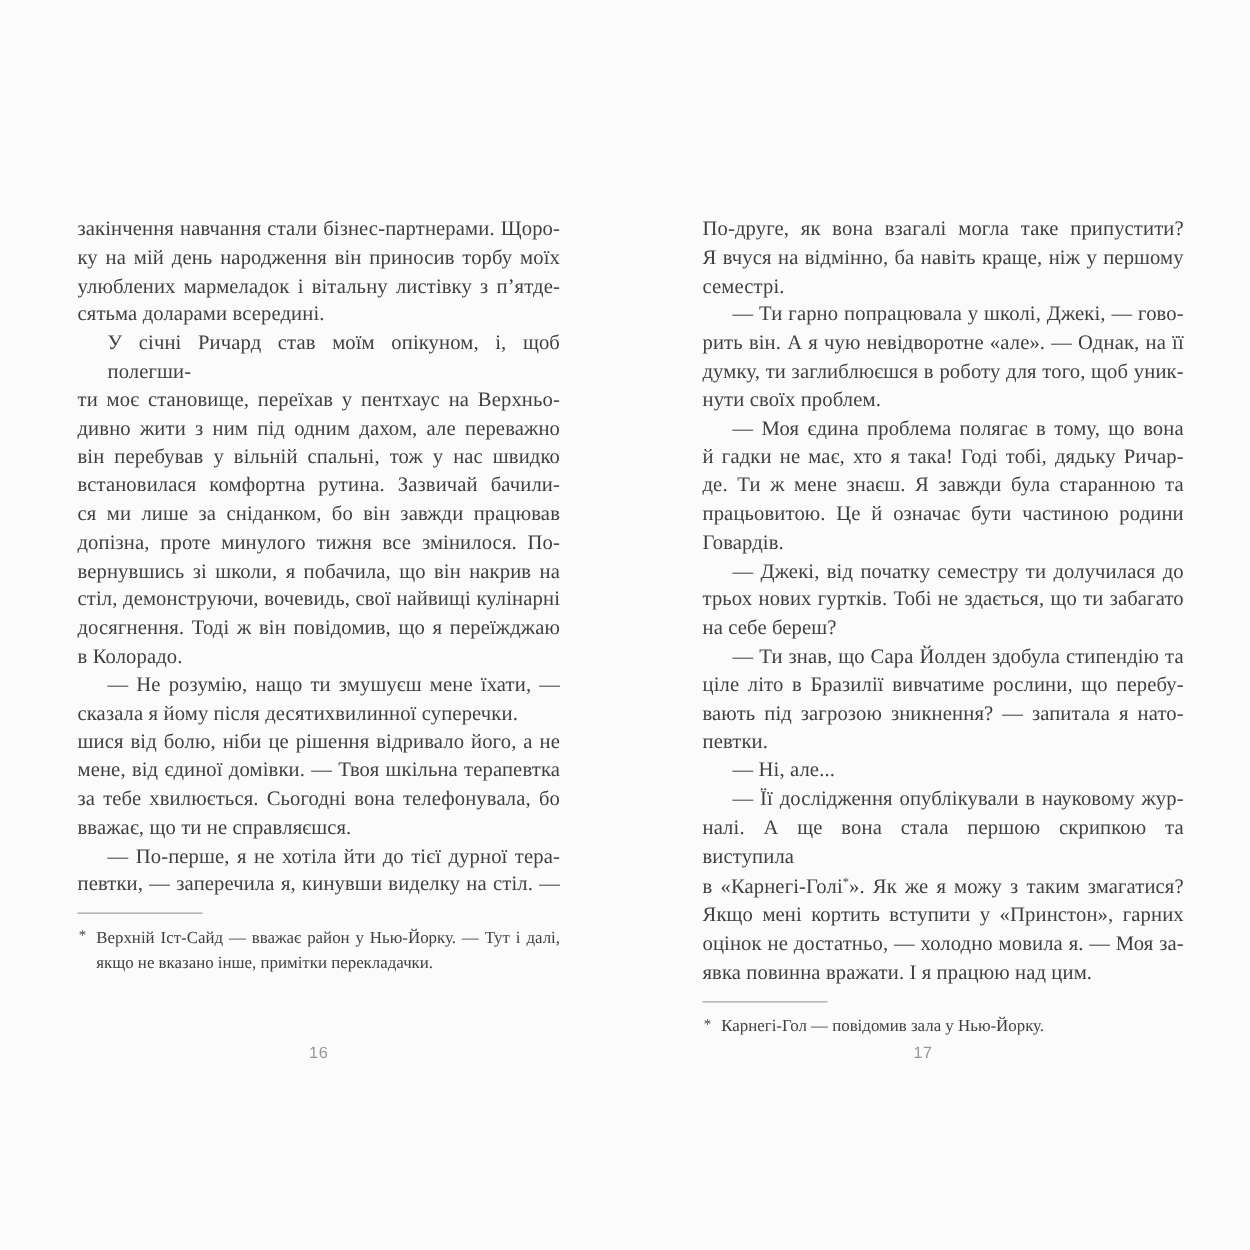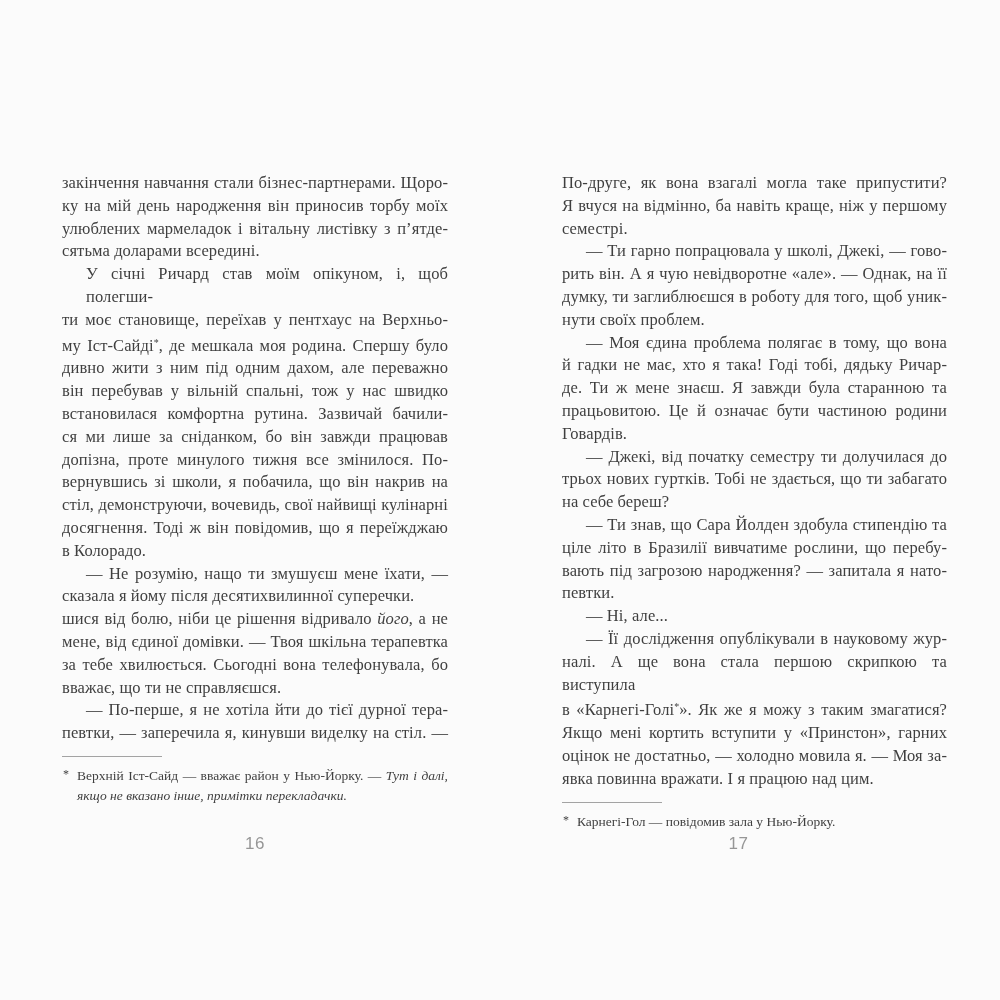--- a/index.html
+++ b/index.html
@@ -18,60 +18,59 @@
   .line{
     font-size:16.5px;
     line-height:22.8px;
     text-align:justify;
     text-align-last:justify;
     letter-spacing:0.1px;
   }
   .line.end{text-align-last:left}
   .line.indent{padding-left:24px}
 
-  .seg-italic{font-style:italic}
+  .seg-italic{}
   .seg-sup{font-size:10px;vertical-align:5px;letter-spacing:0}
 
   .footnote{margin-top:11px}
   .fn-rule{width:100px;height:0;border-top:1px solid #a3a3a3;margin:0 0 9px 0}
   .fn-line{
     position:relative;
     padding-left:15px;
     font-size:13.5px;
     line-height:20px;
     text-align:justify;
     text-align-last:left;
   }
   .fn-line.j{text-align-last:justify}
   .seg-marker{position:absolute;left:1px;top:-2px;font-size:12px}
 
   .page-num{
     position:absolute;
     top:834px;
     font-family:"Liberation Sans","DejaVu Sans",sans-serif;
-    font-size:17px;
+    font-size:13px;
     color:#969696;
     text-align:center;
     letter-spacing:0.5px;
   }
   #left-num{left:62px;width:386px}
   #right-num{left:546px;width:385px}
 </style>
 </head>
 <body>
 
 <div class="column" id="left-col">
   <div>
       <div class="line"><span>закінчення навчання стали бізнес-партнерами. Щоро-</span></div>
       <div class="line"><span>ку на мій день народження він приносив торбу моїх</span></div>
       <div class="line"><span>улюблених мармеладок і вітальну листівку з п’ятде-</span></div>
       <div class="line end"><span>сятьма доларами всередині.</span></div>
       <div class="line indent"><span>У січні Ричард став моїм опікуном, і, щоб полегши-</span></div>
       <div class="line"><span>ти моє становище, переїхав у пентхаус на Верхньо-</span></div>
-      <div class="line"><span>му Іст-Сайді</span><span class="seg-sup">*</span><span>, де мешкала моя родина. Спершу було</span></div>
       <div class="line"><span>дивно жити з ним під одним дахом, але переважно</span></div>
       <div class="line"><span>він перебував у вільній спальні, тож у нас швидко</span></div>
       <div class="line"><span>встановилася комфортна рутина. Зазвичай бачили-</span></div>
       <div class="line"><span>ся ми лише за сніданком, бо він завжди працював</span></div>
       <div class="line"><span>допізна, проте минулого тижня все змінилося. По-</span></div>
       <div class="line"><span>вернувшись зі школи, я побачила, що він накрив на</span></div>
       <div class="line"><span>стіл, демонструючи, вочевидь, свої найвищі кулінарні</span></div>
       <div class="line"><span>досягнення. Тоді ж він повідомив, що я переїжджаю</span></div>
       <div class="line end"><span>в Колорадо.</span></div>
       <div class="line indent"><span>— Не розумію, нащо ти змушуєш мене їхати, —</span></div>
@@ -104,21 +103,21 @@
       <div class="line indent"><span>— Моя єдина проблема полягає в тому, що вона</span></div>
       <div class="line"><span>й гадки не має, хто я така! Годі тобі, дядьку Ричар-</span></div>
       <div class="line"><span>де. Ти ж мене знаєш. Я завжди була старанною та</span></div>
       <div class="line"><span>працьовитою. Це й означає бути частиною родини</span></div>
       <div class="line end"><span>Говардів.</span></div>
       <div class="line indent"><span>— Джекі, від початку семестру ти долучилася до</span></div>
       <div class="line"><span>трьох нових гуртків. Тобі не здається, що ти забагато</span></div>
       <div class="line end"><span>на себе береш?</span></div>
       <div class="line indent"><span>— Ти знав, що Сара Йолден здобула стипендію та</span></div>
       <div class="line"><span>ціле літо в Бразилії вивчатиме рослини, що перебу-</span></div>
-      <div class="line"><span>вають під загрозою народження? — запитала я нато-</span></div>
+      <div class="line"><span>вають під загрозою зникнення? — запитала я нато-</span></div>
       <div class="line end"><span>певтки.</span></div>
       <div class="line end indent"><span>— Ні, але...</span></div>
       <div class="line indent"><span>— Її дослідження опублікували в науковому жур-</span></div>
       <div class="line"><span>налі. А ще вона стала першою скрипкою та виступила</span></div>
       <div class="line"><span>в «Карнегі-Голі</span><span class="seg-sup">*</span><span>». Як же я можу з таким змагатися?</span></div>
       <div class="line"><span>Якщо мені кортить вступити у «Принстон», гарних</span></div>
       <div class="line"><span>оцінок не достатньо, — холодно мовила я. — Моя за-</span></div>
       <div class="line end"><span>явка повинна вражати. І я працюю над цим.</span></div>
     </div>
   <div class="footnote">

